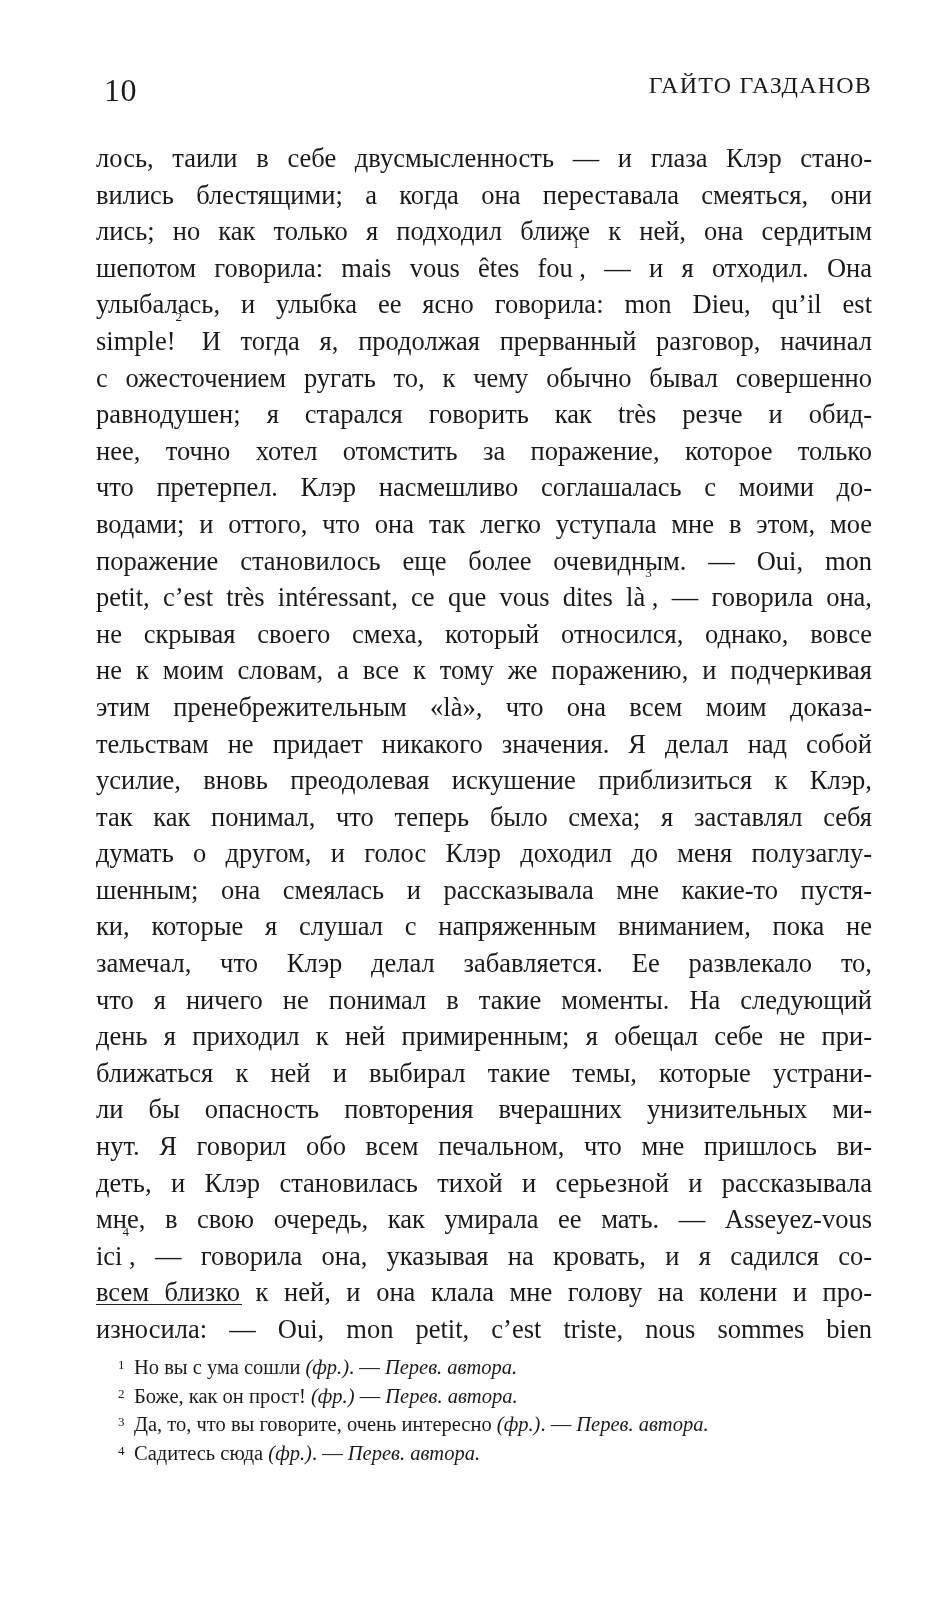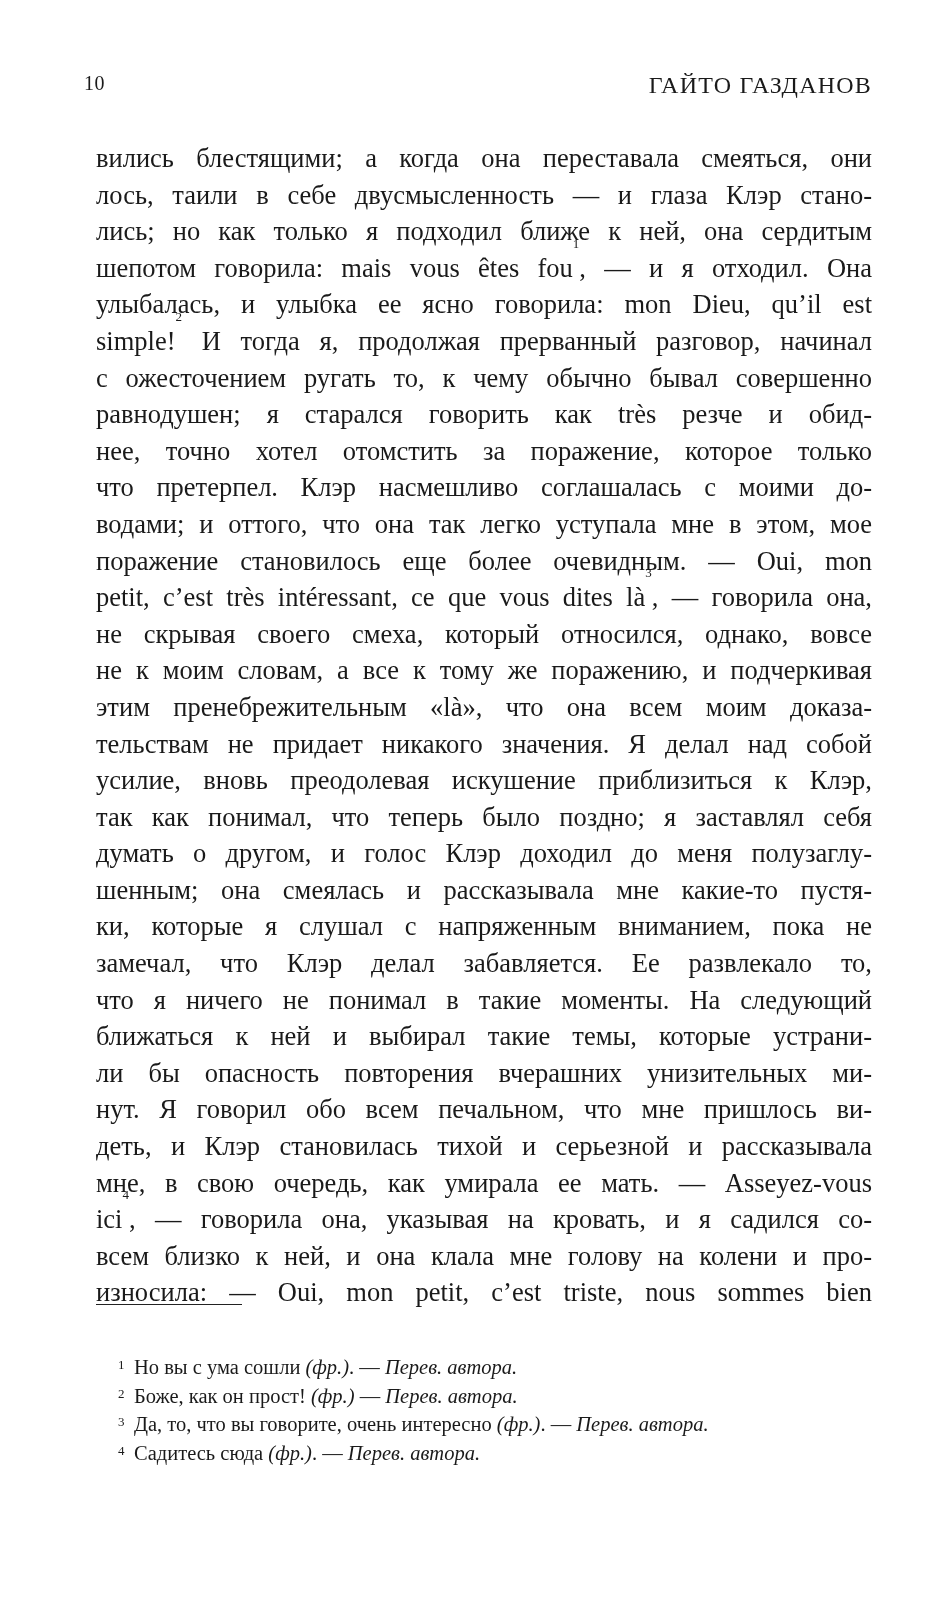--- a/index.html
+++ b/index.html
@@ -1,60 +1,61 @@
 <!DOCTYPE html>
 <html><head>
 <meta charset="utf-8">
 <style>
   html, body { margin: 0; padding: 0; background: #ffffff; }
   body { width: 946px; height: 1600px; position: relative; overflow: hidden;
          font-family: "Liberation Serif", "DejaVu Serif", serif; color: #1a1a1a; }
-  .page-num { position: absolute; left: 84px; top: 72px; font-size: 20px; letter-spacing: 0.5px; }
+  .page-num { position: absolute; left: 104px; top: 72px; font-size: 32px; letter-spacing: 0.5px; }
   .running-head { position: absolute; right: 74px; top: 72px; font-size: 24px; letter-spacing: 1.2px; text-align: right; }
   .body { position: absolute; left: 96px; top: 140px; width: 776px; }
   .line { display: block; height: 36.6px; line-height: 36.6px; font-size: 26.5px;
           white-space: nowrap; text-align: justify; text-align-last: justify; }
   sup { font-size: 13px; vertical-align: top; position: relative; top: -6px; line-height: 0; }
   .rule { position: absolute; left: 96px; top: 1304px; width: 146px; height: 0; border-top: 1.5px solid #222; }
   .notes { position: absolute; left: 118px; top: 1317px; width: 760px; margin-top: 36px; }
   .note { display: block; height: 28.5px; line-height: 28.5px; font-size: 20.5px; white-space: nowrap; }
   .note .num { display: inline-block; width: 16px; font-size: 13px; vertical-align: top; position: relative; top: -2px; }
   .note i { font-style: italic; }
 </style>
 </head>
 <body>
 
 <div class="page-num">10</div>
 <div class="running-head">ГАЙТО ГАЗДАНОВ</div>
 
 <div class="body" id="body">
+    <span class="line">лось, таили в себе двусмысленность — и глаза Клэр стано-</span>
     <span class="line">вились блестящими; а когда она переставала смеяться, они</span>
-    <span class="line">лось, таили в себе двусмысленность — и глаза Клэр стано-</span>
     <span class="line">лись; но как только я подходил ближе к ней, она сердитым</span>
     <span class="line"><span>шепотом говорила: mais vous êtes fou</span><sup>1</sup><span>, — и я отходил. Она</span></span>
     <span class="line">улыбалась, и улыбка ее ясно говорила: mon Dieu, qu’il est</span>
     <span class="line"><span>simple!</span><sup>2</sup><span> И тогда я, продолжая прерванный разговор, начинал</span></span>
     <span class="line">с ожесточением ругать то, к чему обычно бывал совершенно</span>
     <span class="line">равнодушен; я старался говорить как très резче и обид-</span>
     <span class="line">нее, точно хотел отомстить за поражение, которое только</span>
     <span class="line">что претерпел. Клэр насмешливо соглашалась с моими до-</span>
     <span class="line">водами; и оттого, что она так легко уступала мне в этом, мое</span>
     <span class="line">поражение становилось еще более очевидным. — Oui, mon</span>
     <span class="line"><span>petit, c’est très intéressant, ce que vous dites là</span><sup>3</sup><span>, — говорила она,</span></span>
     <span class="line">не скрывая своего смеха, который относился, однако, вовсе</span>
     <span class="line">не к моим словам, а все к тому же поражению, и подчеркивая</span>
     <span class="line">этим пренебрежительным «là», что она всем моим доказа-</span>
     <span class="line">тельствам не придает никакого значения. Я делал над собой</span>
     <span class="line">усилие, вновь преодолевая искушение приблизиться к Клэр,</span>
-    <span class="line">так как понимал, что теперь было поздно; я заставлял себя</span>
+    <span class="line">так как понимал, что теперь было смеха; я заставлял себя</span>
     <span class="line">думать о другом, и голос Клэр доходил до меня полузаглу-</span>
     <span class="line">шенным; она смеялась и рассказывала мне какие-то пустя-</span>
     <span class="line">ки, которые я слушал с напряженным вниманием, пока не</span>
     <span class="line">замечал, что Клэр делал забавляется. Ее развлекало то,</span>
     <span class="line">что я ничего не понимал в такие моменты. На следующий</span>
+    <span class="line">день я приходил к ней примиренным; я обещал себе не при-</span>
     <span class="line">ближаться к ней и выбирал такие темы, которые устрани-</span>
     <span class="line">ли бы опасность повторения вчерашних унизительных ми-</span>
     <span class="line">нут. Я говорил обо всем печальном, что мне пришлось ви-</span>
     <span class="line">деть, и Клэр становилась тихой и серьезной и рассказывала</span>
     <span class="line">мне, в свою очередь, как умирала ее мать. — Asseyez-vous</span>
     <span class="line"><span>ici</span><sup>4</sup><span>, — говорила она, указывая на кровать, и я садился со-</span></span>
     <span class="line">всем близко к ней, и она клала мне голову на колени и про-</span>
     <span class="line">износила: — Oui, mon petit, c’est triste, nous sommes bien</span>
   </div>
 

